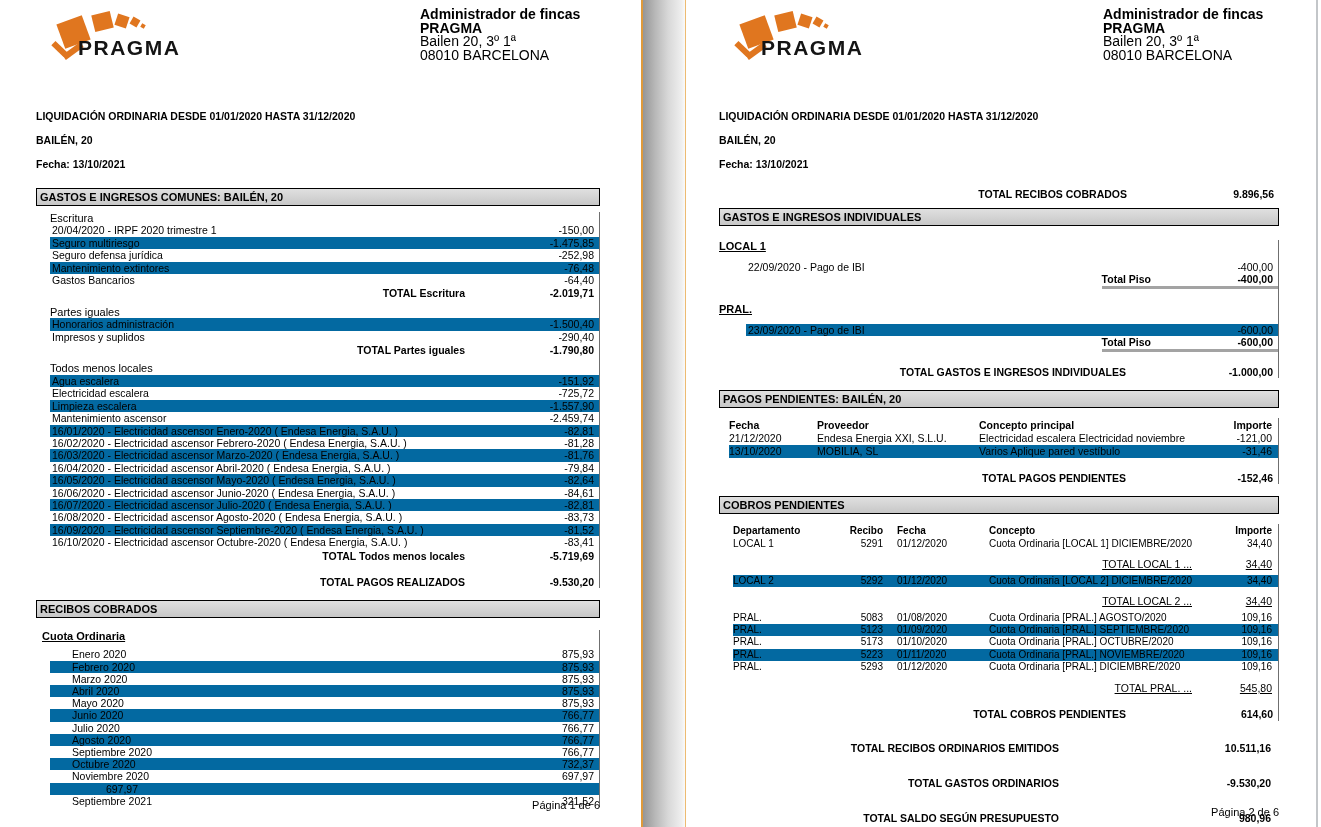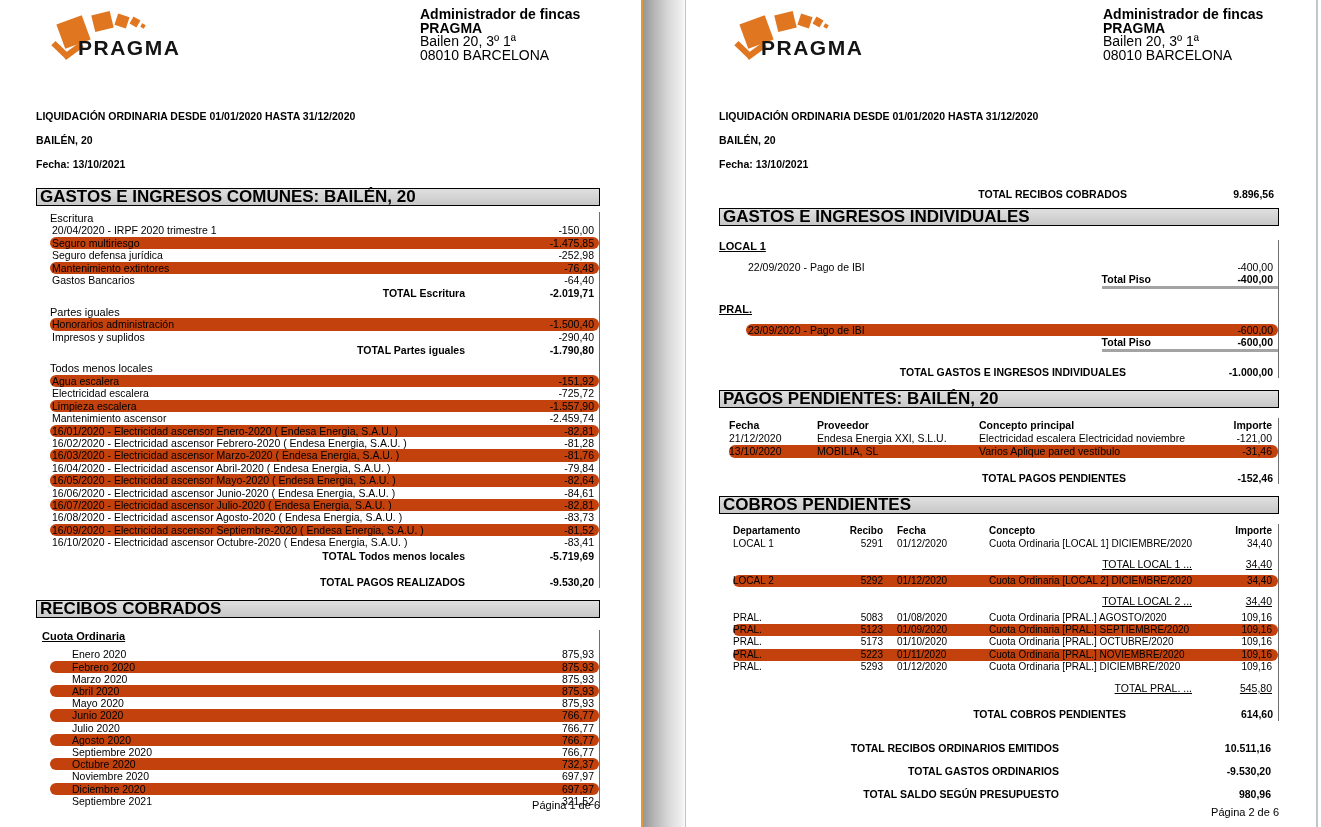--- a/index.html
+++ b/index.html
@@ -32,32 +32,32 @@
              letter-spacing:1.5px;color:#141414;}
   .addr{position:absolute;left:384px;top:8px;font-size:14px;line-height:13.5px;}
   .addr .b{font-weight:bold;}
 
   
   .titleblock{margin-top:6px;font-size:10.5px;font-weight:bold;}
   .titleblock div{margin-bottom:12px;}
 
   
   .section-header{margin-top:18px;width:100%;box-sizing:border-box;border:1px solid #000;
-        background:linear-gradient(#e0e0e0,#c7c7c7);font-size:17px;font-weight:bold;
+        background:linear-gradient(#e0e0e0,#c7c7c7);font-size:11px;font-weight:bold;
         padding:1px 3px;line-height:14px;}
   .mt12{margin-top:12px;} .mt8{margin-top:8px;}
 
   
   .tb{border-right:1px solid #6f6f6f;box-sizing:border-box;width:100%;}
 
   .gtitle{margin:6px 0 0 14px;font-size:11px;font-weight:normal;line-height:12.4px;}
   .trow{display:flex;margin-left:14px;line-height:12.4px;font-size:10.5px;gap:37px;}
   .trow .cl{flex:1;padding-left:2px;white-space:nowrap;overflow:hidden;}
   .trow .ca{width:88px;text-align:right;padding-right:5px;}
-  .shade{background:#c2410c;border-radius:6px;}
+  .shade{background:#0369a1;}
   .trow.total{font-weight:bold;margin-top:1px;}
   .trow.total .tl{flex:1;text-align:right;}
   .trow.total .ta{width:92px;text-align:right;padding-right:5px;}
   .trow.grand{font-weight:bold;margin-top:14px;}
   .trow.grand .tl{flex:1;text-align:right;}
   .trow.grand .ta{width:110px;text-align:right;padding-right:5px;}
   .p1 .trow.grand .ta{width:92px;}
 
   .subhead{margin:12px 0 6px 6px;font-size:11px;font-weight:bold;text-decoration:underline;}
   .cl.ind{padding-left:22px;}
@@ -84,21 +84,21 @@
   .crow .cc1{text-align:right;padding-right:14px;}
   .crow .cc4{text-align:right;padding-right:6px;}
 
   .subtotal{display:flex;justify-content:flex-end;margin-top:8px;margin-bottom:4px;
             font-size:10.5px;line-height:12.4px;}
   .stl{text-decoration:underline;margin-right:28px;}
   .sta{text-decoration:underline;min-width:52px;text-align:right;margin-right:6px;}
 
   
   .summary{margin-top:18px;}
-  .summary .trow{line-height:19px;margin-top:4px;font-weight:bold;}
+  .summary .trow{line-height:19px;margin-top:16px;font-weight:bold;}
   .summary .tl{flex:1;text-align:right;}
   .summary .ta{width:175px;text-align:right;padding-right:8px;}
 
   .pagefooter{position:absolute;font-size:11px;text-align:right;}
   .p1 .pagefooter{top:799px;left:36px;width:564px;}
   .p2 .pagefooter{top:806px;left:33px;width:560px;}
 </style>
 </head>
 <body>
 
@@ -276,21 +276,20 @@
           </div>
           <div class="trow shade">
             <span class="cl ind">Octubre 2020</span>
             <span class="ca">732,37</span>
           </div>
           <div class="trow">
             <span class="cl ind">Noviembre 2020</span>
             <span class="ca">697,97</span>
           </div>
           <div class="trow shade">
-            <span class="cl ind">Diciembre 2020</span>
             <span class="ca">697,97</span>
           </div>
           <div class="trow">
             <span class="cl ind">Septiembre 2021</span>
             <span class="ca">321,52</span>
           </div>
         </div>
     </div>
 
     <div class="pagefooter">Página 1 de 6</div>

